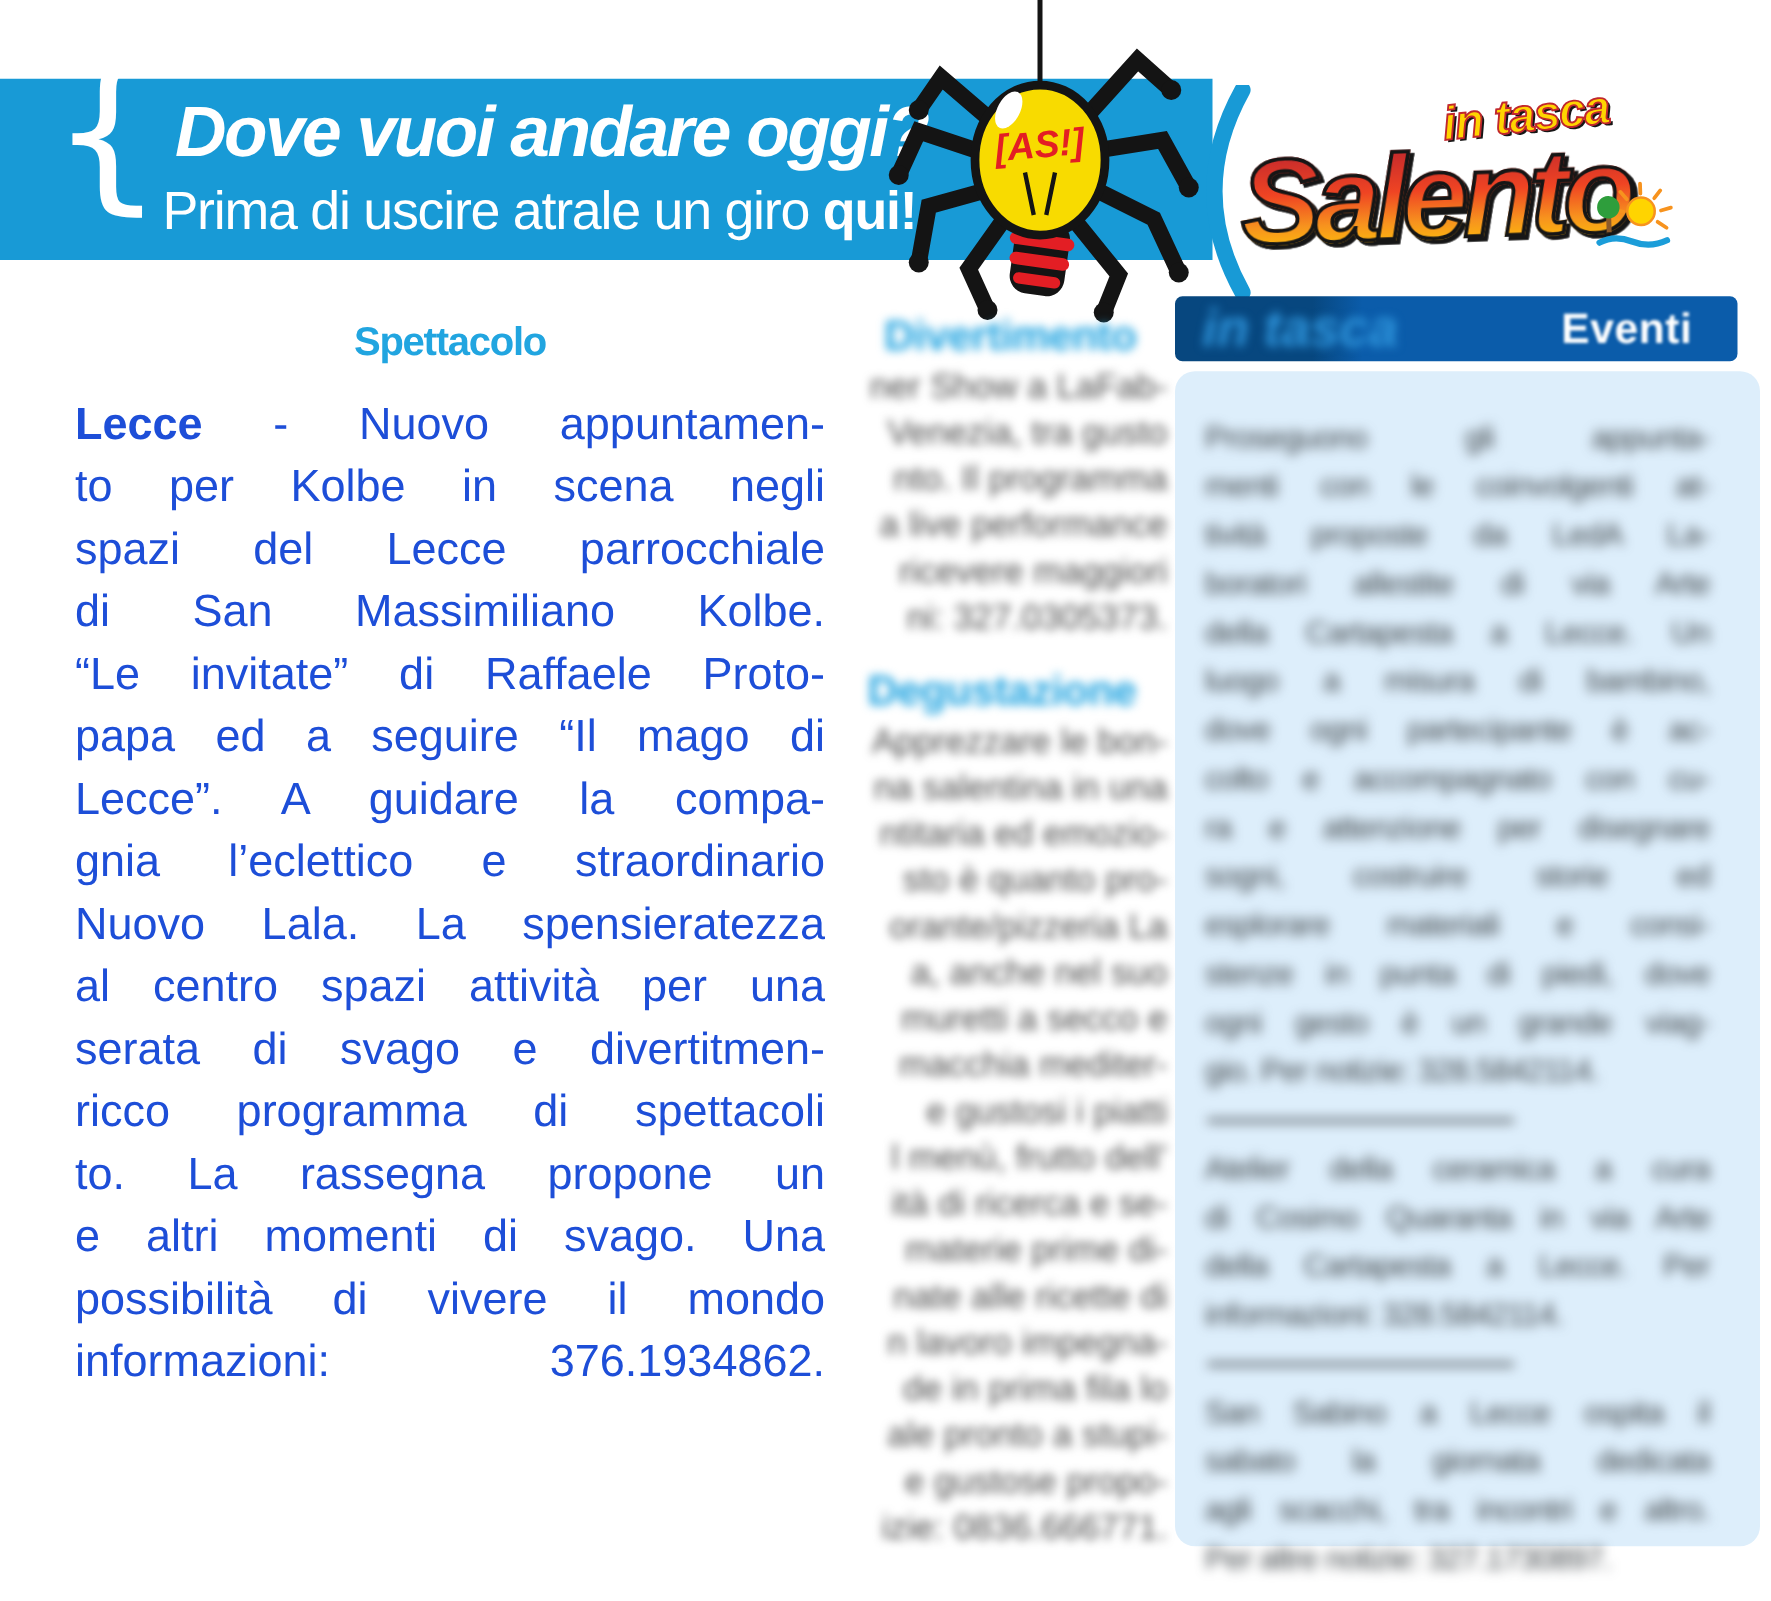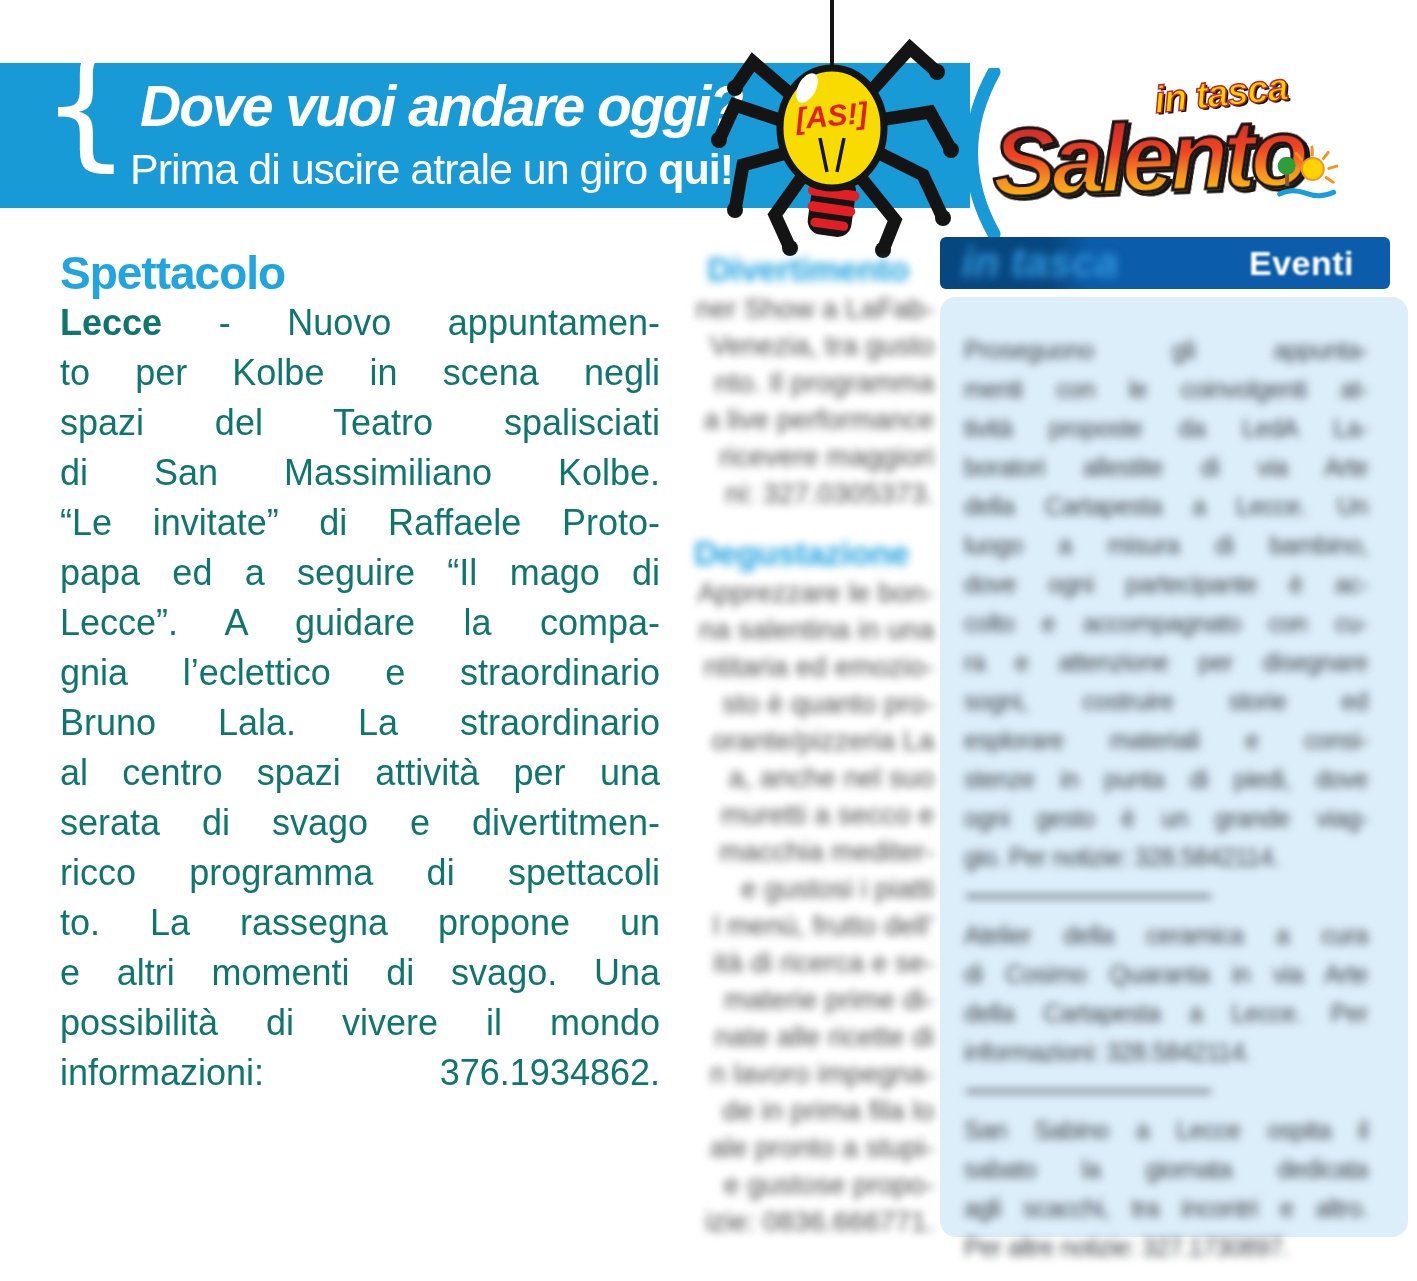--- a/index.html
+++ b/index.html
@@ -54,25 +54,25 @@
     font-size:38px; font-weight:bold; font-style:italic; letter-spacing:-1px;
     color:#ffd400; -webkit-text-stroke:1.5px #c1272d;
     text-shadow:2px 2px 0 #161616;
     transform:rotate(-4deg); white-space:nowrap;
   }
   .logo-sun{position:absolute; right:4px; bottom:16px; width:64px; height:58px;}
 
   
   .col-left{position:absolute; left:60px; top:248px; width:600px;}
   .col-left .heading{
-    font-size:46px; font-weight:bold; color:#21a5e0; text-align:left;
-    line-height:50px; margin-bottom:0; letter-spacing:-1px;
+    font-size:32px; font-weight:bold; color:#21a5e0; text-align:center;
+    line-height:50px; margin-bottom:16px; letter-spacing:-1px;
   }
   .jline{
-    font-size:36px; line-height:50px; color:#0f766e;
+    font-size:36px; line-height:50px; color:#1d4ed8;
     text-align:justify; text-align-last:justify; height:50px; overflow:hidden;
   }
   .jline b{font-weight:bold;}
 
   
   .col-mid{position:absolute; left:658px; top:248px; width:278px; filter:blur(4px);}
   .col-mid .heading{
     font-size:34px; font-weight:bold; color:#1fa3e0; text-align:right;
     padding-right:27px; line-height:42px; letter-spacing:-0.5px;
   }
@@ -183,27 +183,27 @@
       <path d="M4,48 Q16,42 30,48 T58,48" stroke="#1b9dd9" stroke-width="5" fill="none" stroke-linecap="round"></path>
     </svg>
   </div>
 
   <div class="col-left">
     <div class="heading">Spettacolo</div>
     <div class="jline"><b>Lecce</b><span> -  Nuovo appuntamen-</span></div>
     <div>
 
     <div class="jline">to per Kolbe in scena negli</div>
-        <div class="jline">spazi del Teatro spalisciati</div>
+        <div class="jline">spazi del Lecce parrocchiale</div>
         <div class="jline">di San Massimiliano Kolbe.</div>
         <div class="jline">“Le invitate” di Raffaele Proto-</div>
         <div class="jline">papa ed a seguire “Il mago di</div>
         <div class="jline">Lecce”. A guidare la compa-</div>
         <div class="jline">gnia l’eclettico e straordinario</div>
-        <div class="jline">Bruno Lala. La straordinario</div>
+        <div class="jline">Nuovo Lala. La spensieratezza</div>
         <div class="jline">al centro spazi attività per una</div>
         <div class="jline">serata di svago e divertitmen-</div>
         <div class="jline">ricco programma di spettacoli</div>
         <div class="jline">to. La rassegna propone un</div>
         <div class="jline">e altri momenti di svago. Una</div>
         <div class="jline">possibilità di vivere il mondo</div>
         <div class="jline">informazioni: 376.1934862.</div>
       </div>
   </div>
 

